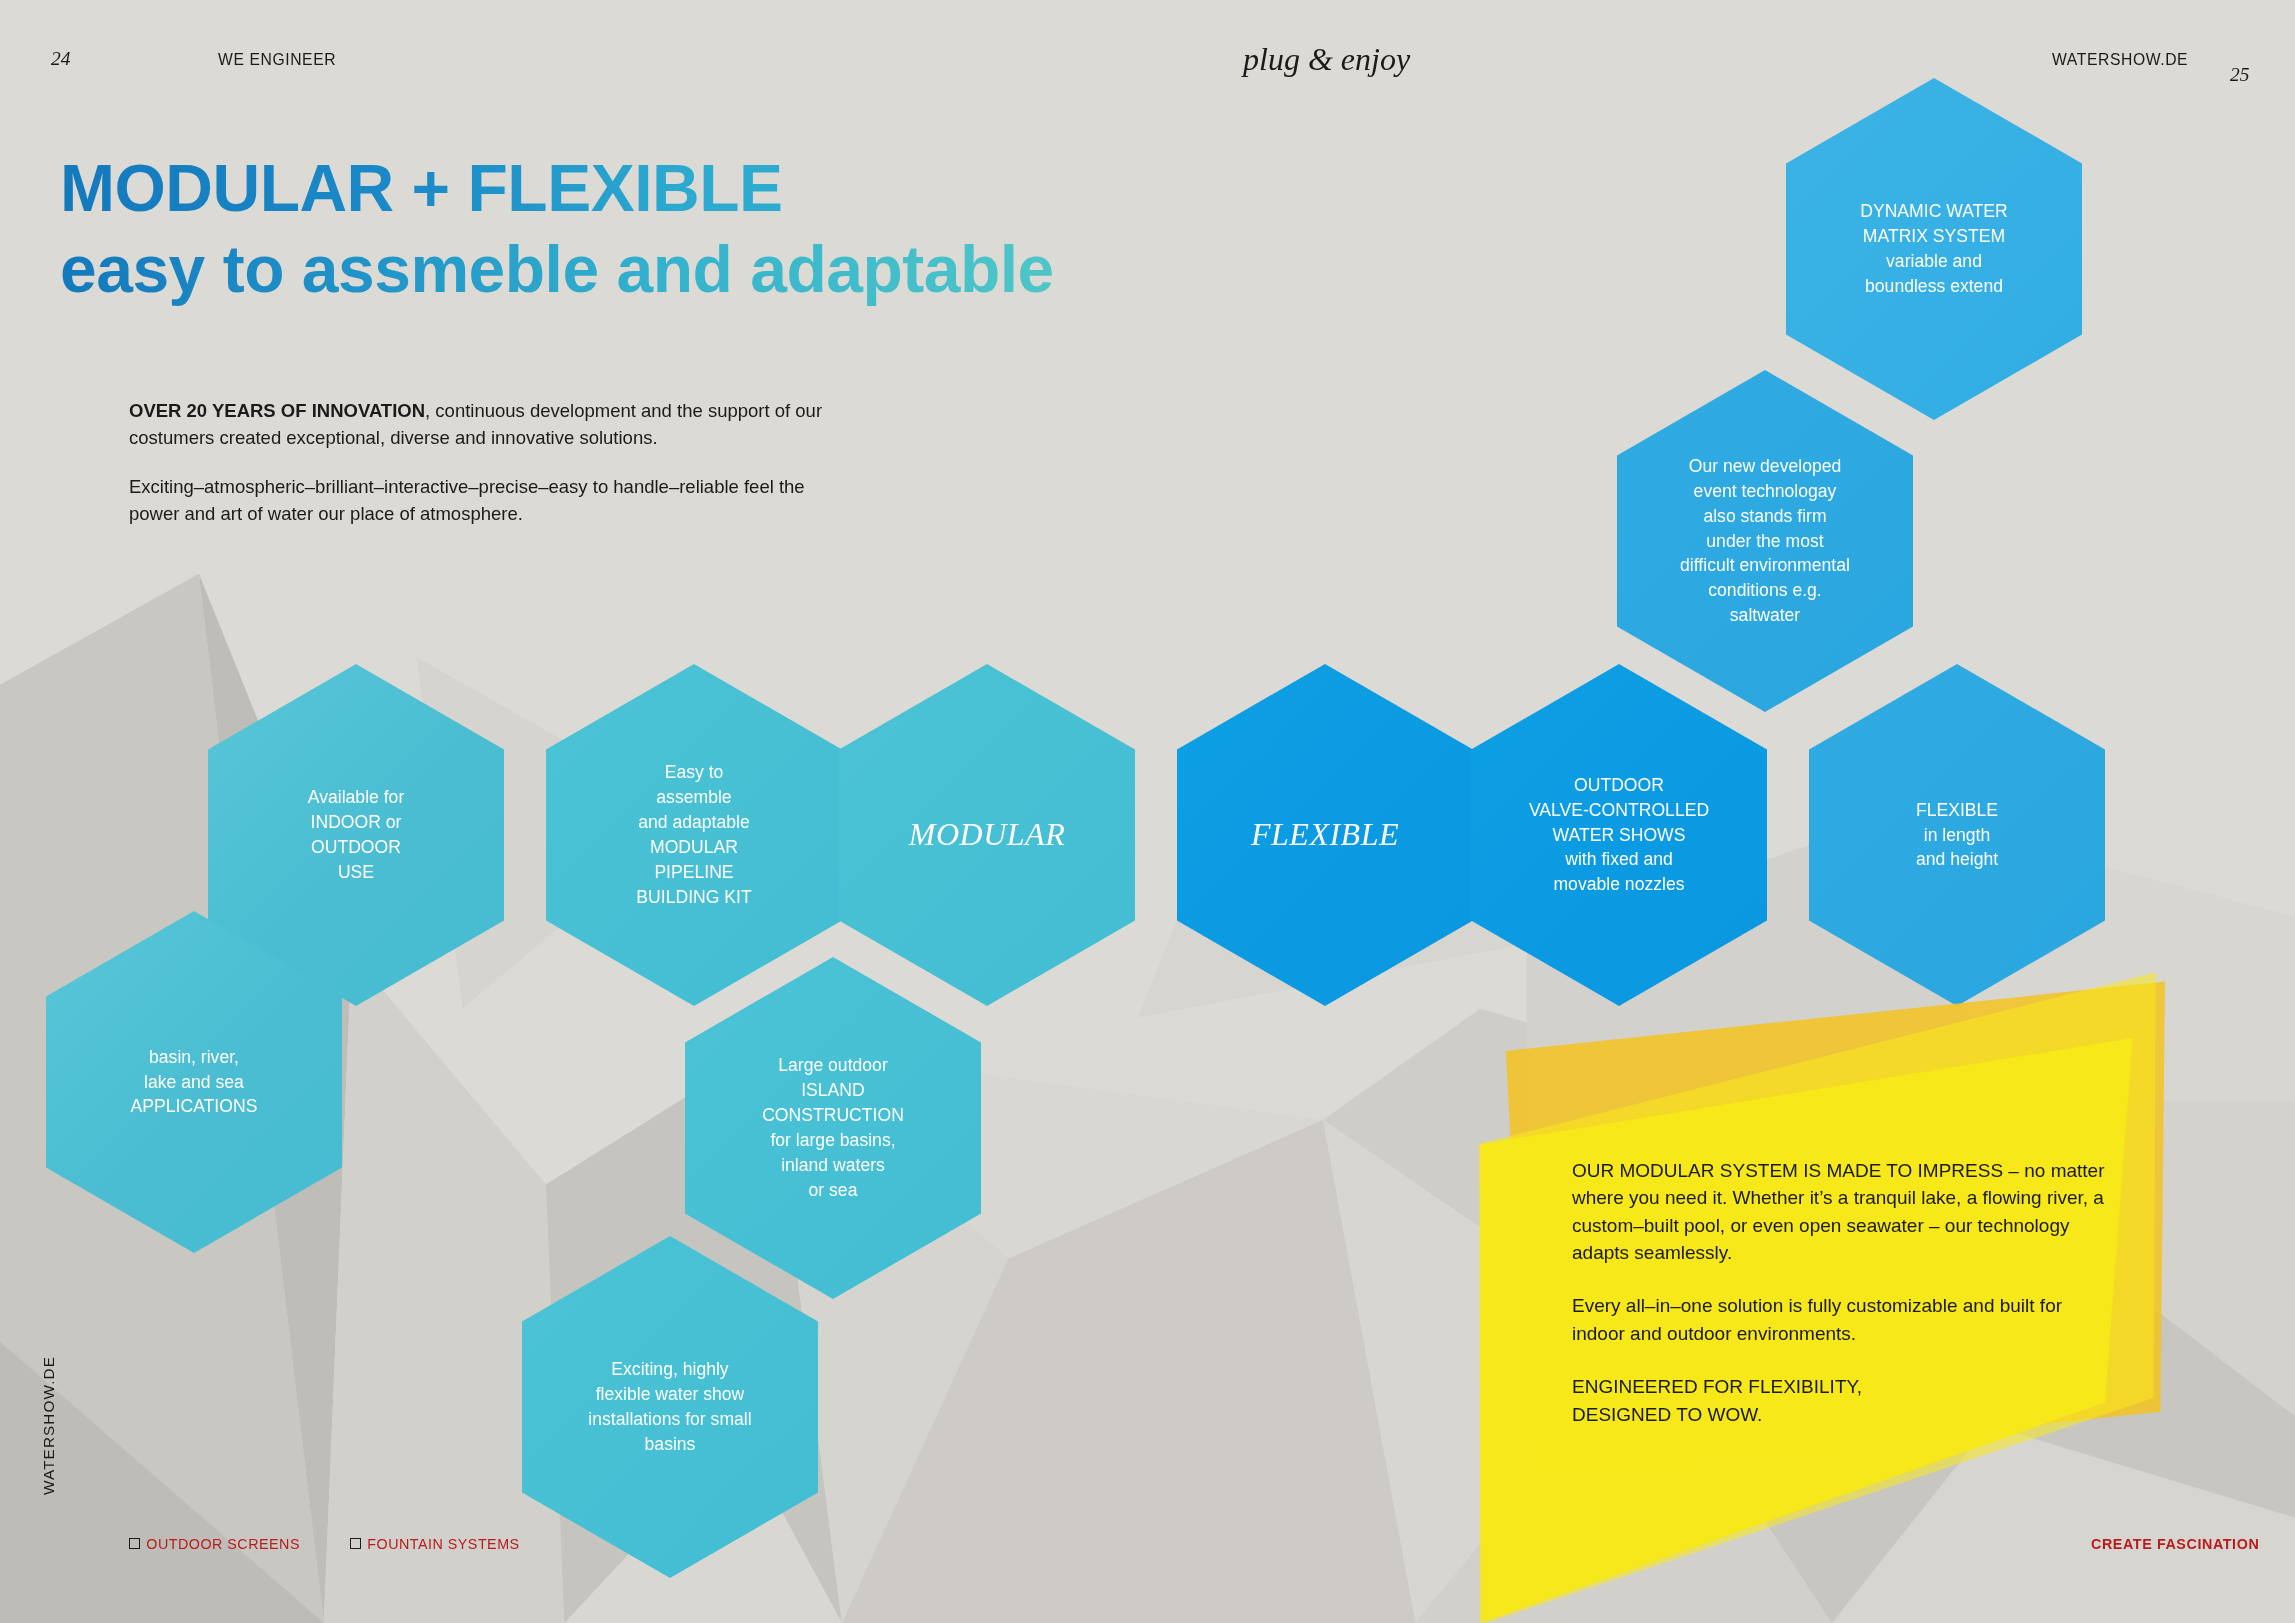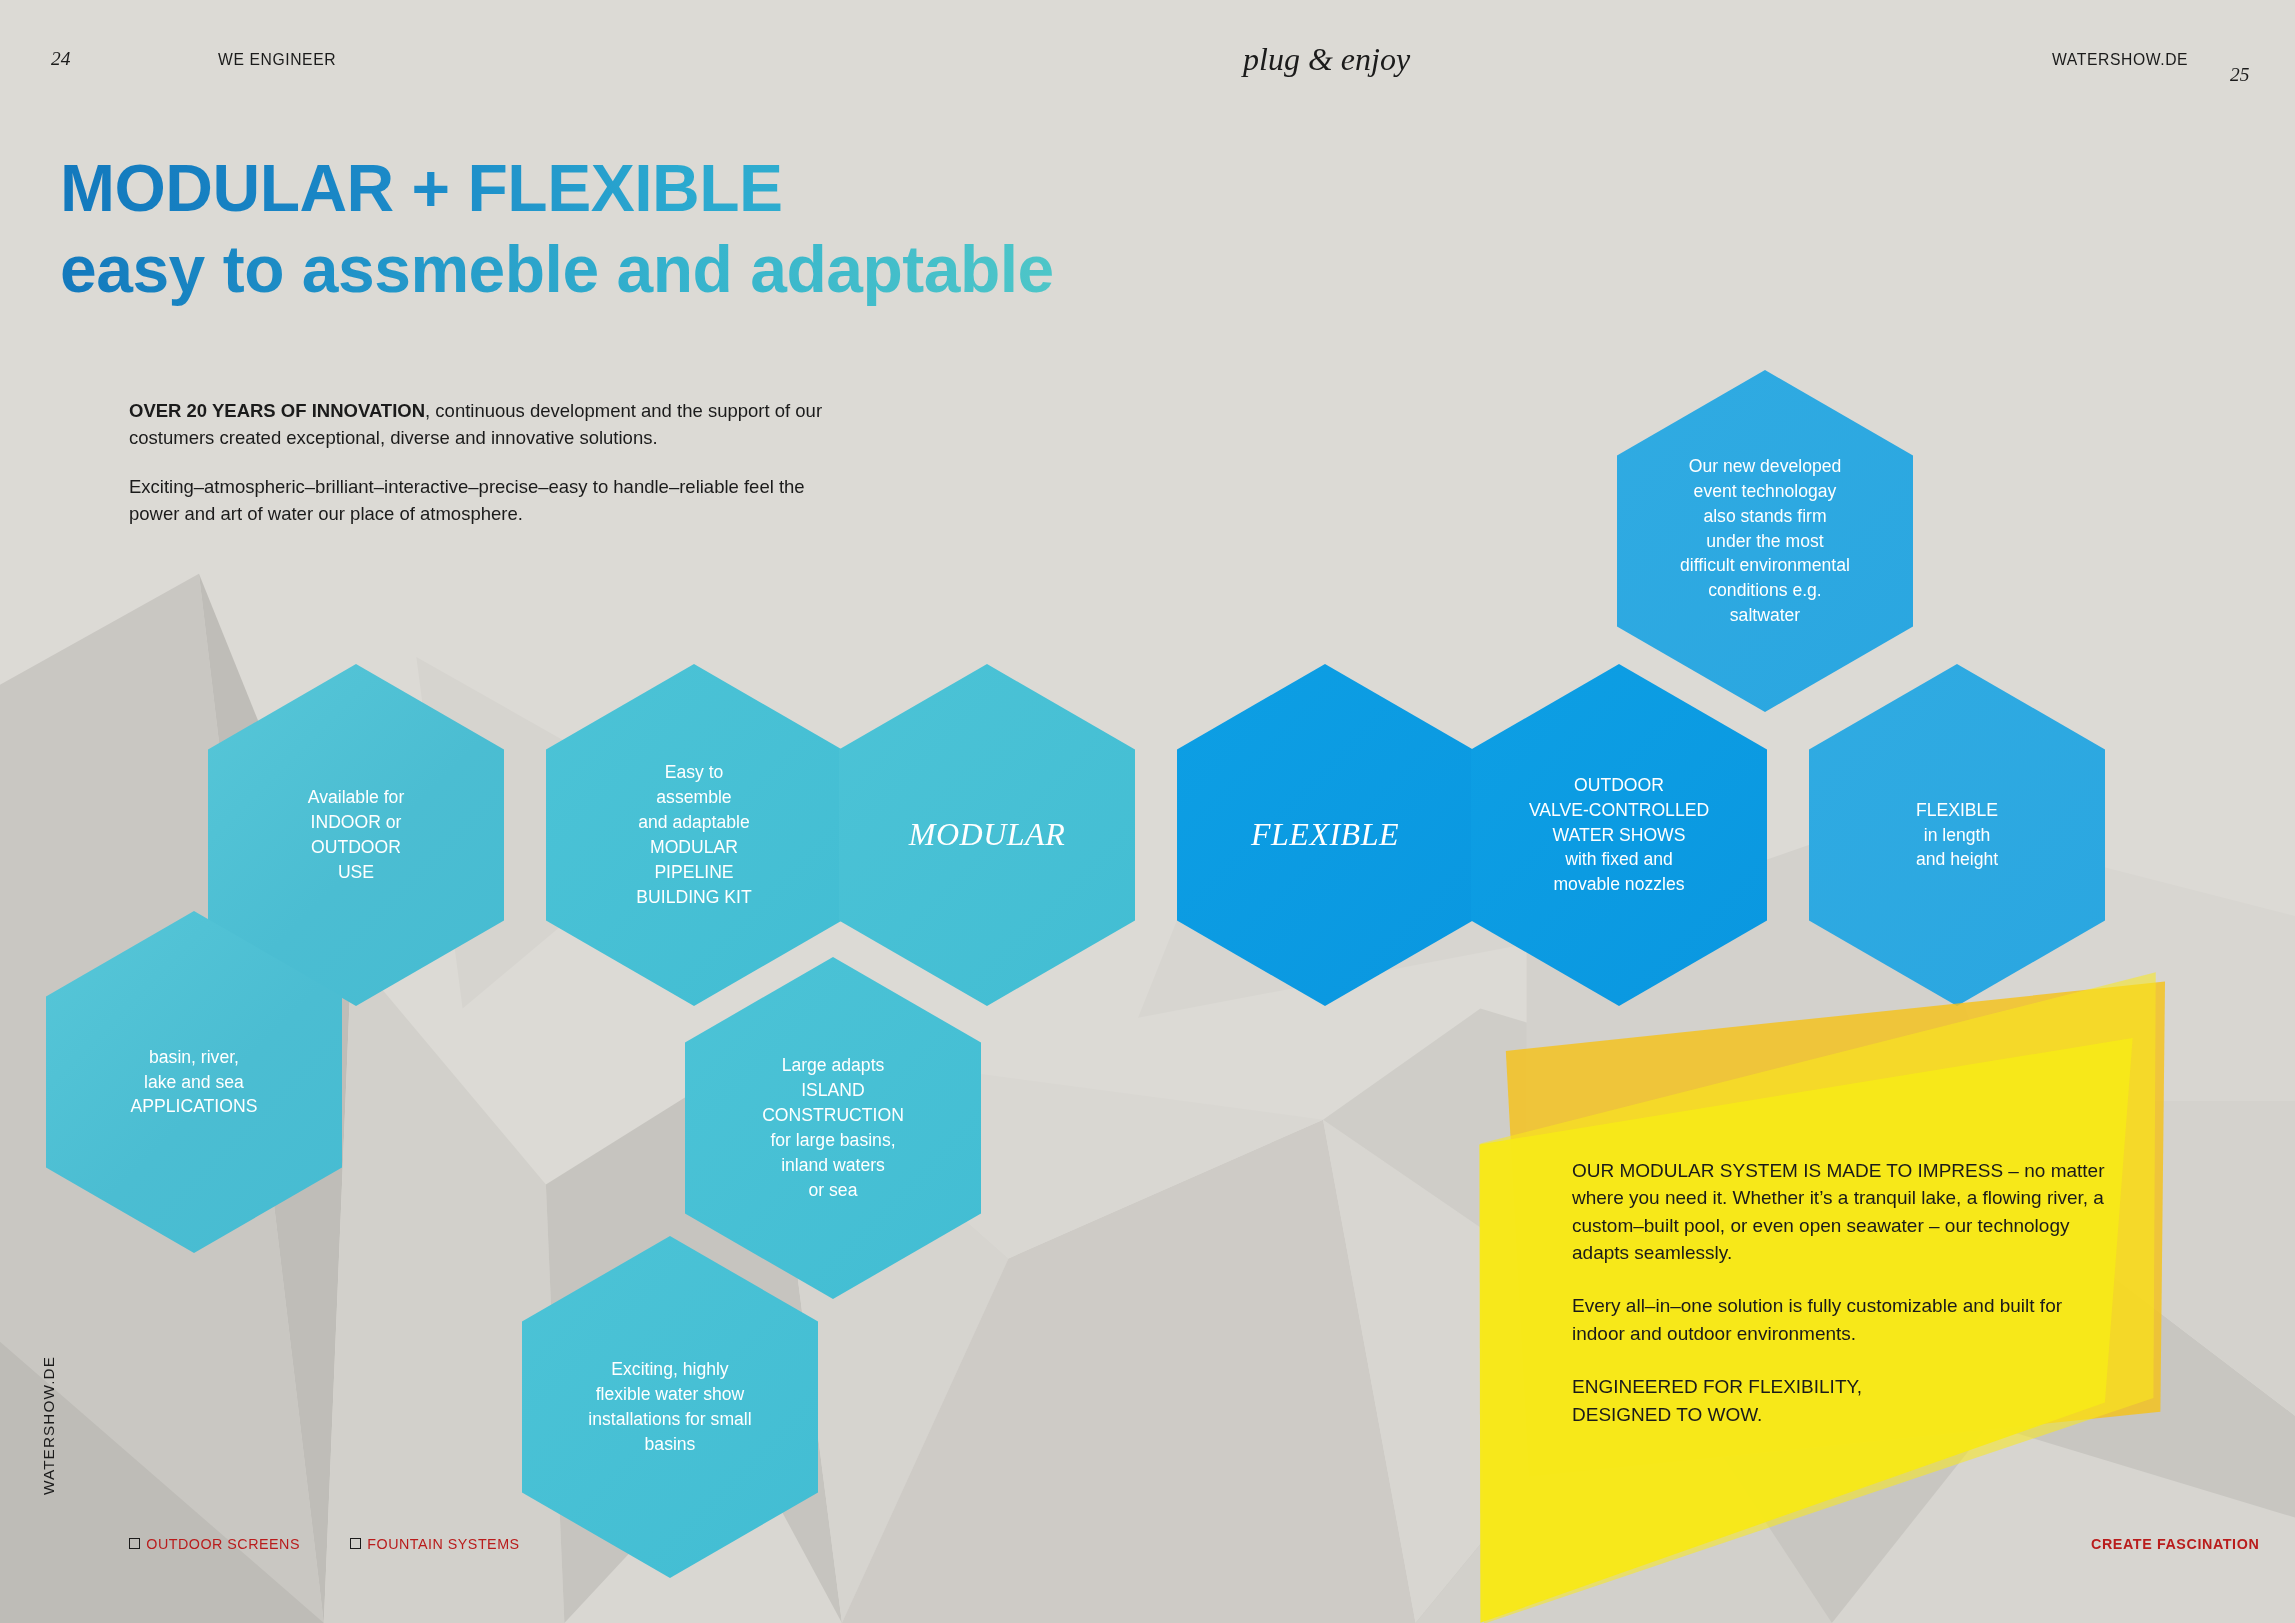--- a/index.html
+++ b/index.html
@@ -101,20 +101,26 @@
     <div id="t1" class="t-line">MODULAR + FLEXIBLE</div>
     <div id="t2" class="t-line">easy to assmeble and adaptable</div>
   </div>
 
   <div id="intro">
     <span><b>OVER 20 YEARS OF INNOVATION</b><span>, continuous development and the support of our costumers created exceptional, diverse and innovative solutions.</span></span>
     <span class="gap"></span>
     <span>Exciting–atmospheric–brilliant–interactive–precise–easy to handle–reliable feel the power and art of water our place of atmosphere.</span>
   </div>
 
+  <div class="hex c-sky" style="left:1786px;top:78px;width:296px;height:342px;">
+    <div class="htxt">DYNAMIC WATER
+MATRIX SYSTEM
+variable and
+boundless extend</div>
+  </div>
 
   <div class="hex c-blue" style="left:1617px;top:370px;width:296px;height:342px;">
     <div class="htxt">Our new developed
 event technologay
 also stands firm
 under the most
 difficult environmental
 conditions e.g.
 saltwater</div>
   </div>
@@ -158,21 +164,21 @@
 and height</div>
   </div>
 
   <div class="hex c-teal" style="left:46px;top:911px;width:296px;height:342px;">
     <div class="htxt">basin, river,
 lake and sea
 APPLICATIONS</div>
   </div>
 
   <div class="hex c-mid" style="left:685px;top:957px;width:296px;height:342px;">
-    <div class="htxt">Large adapts
+    <div class="htxt">Large outdoor
 ISLAND
 CONSTRUCTION
 for large basins,
 inland waters
 or sea</div>
   </div>
 
   <div class="hex c-mid" style="left:522px;top:1236px;width:296px;height:342px;">
     <div class="htxt">Exciting, highly
 flexible water show

